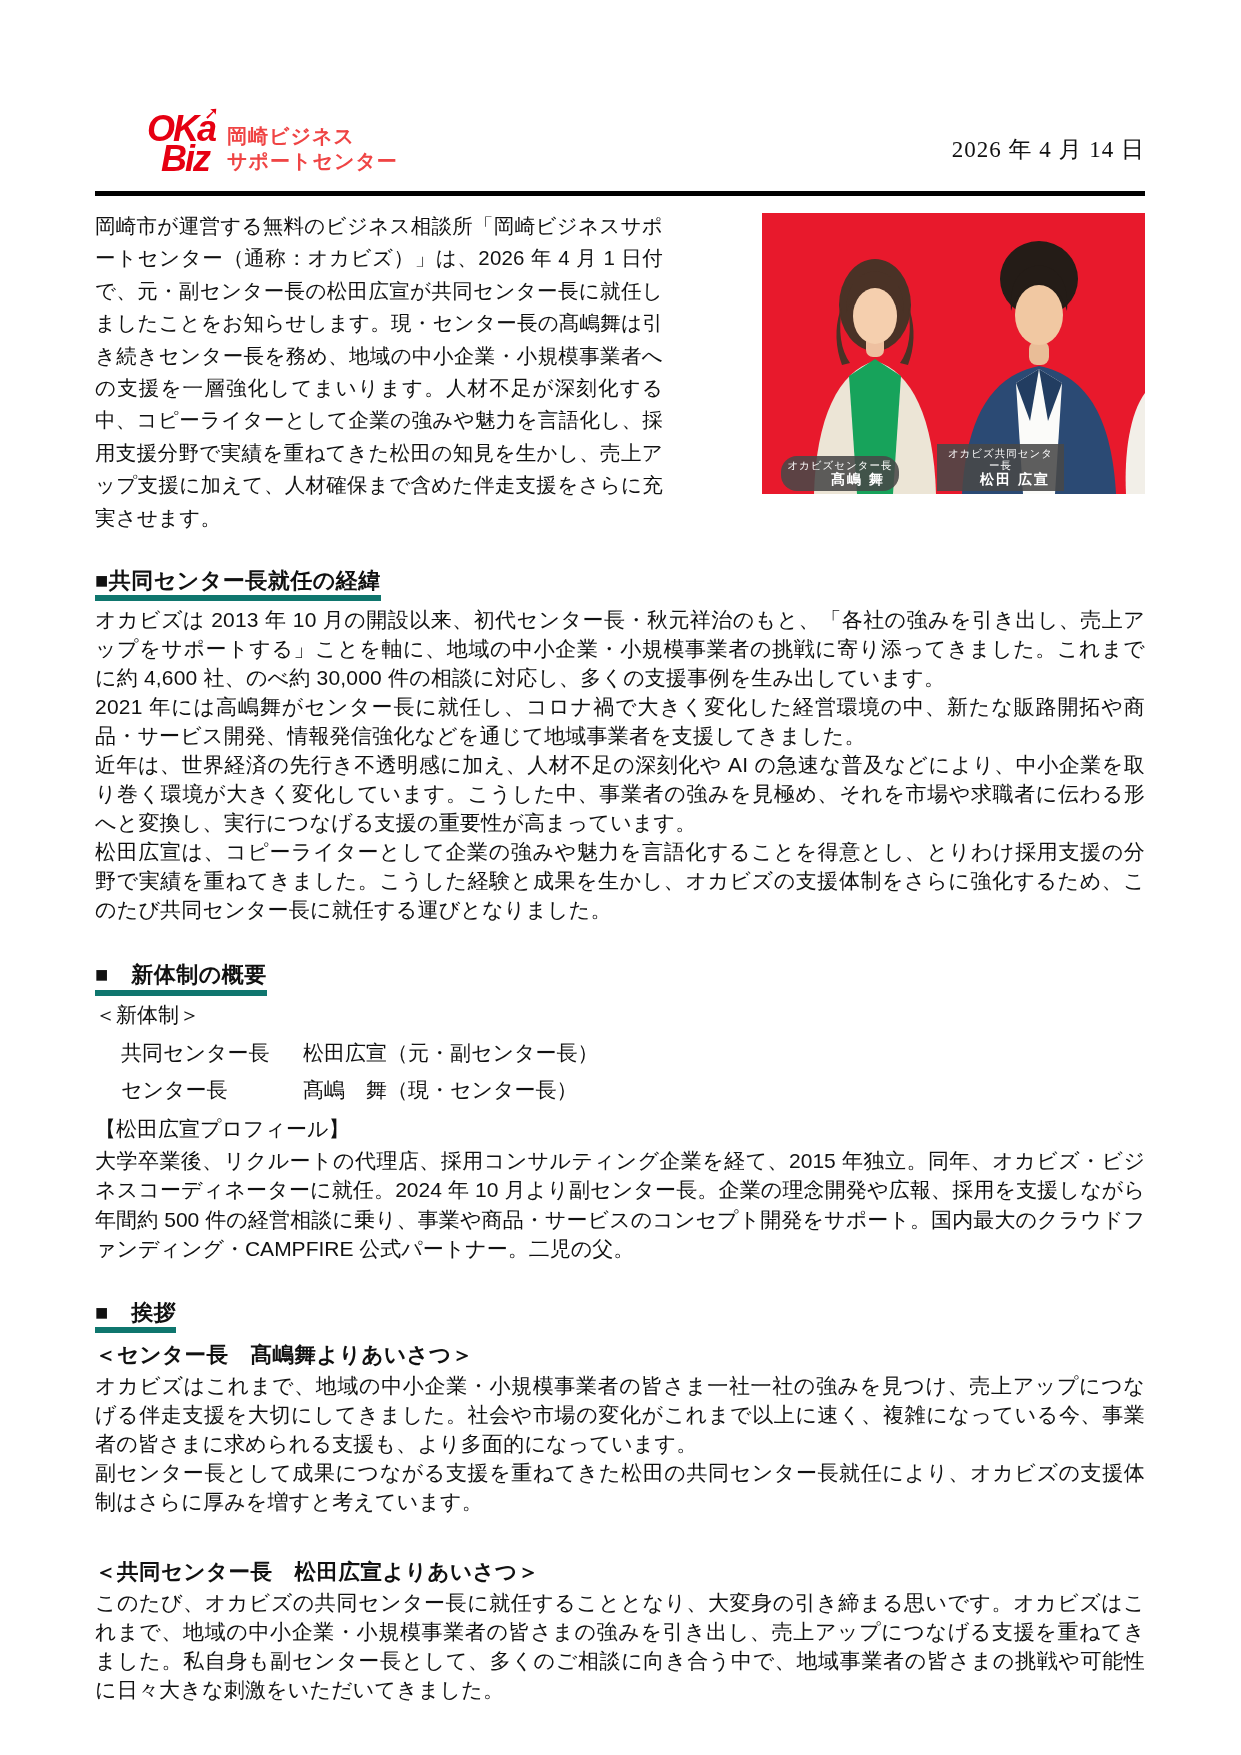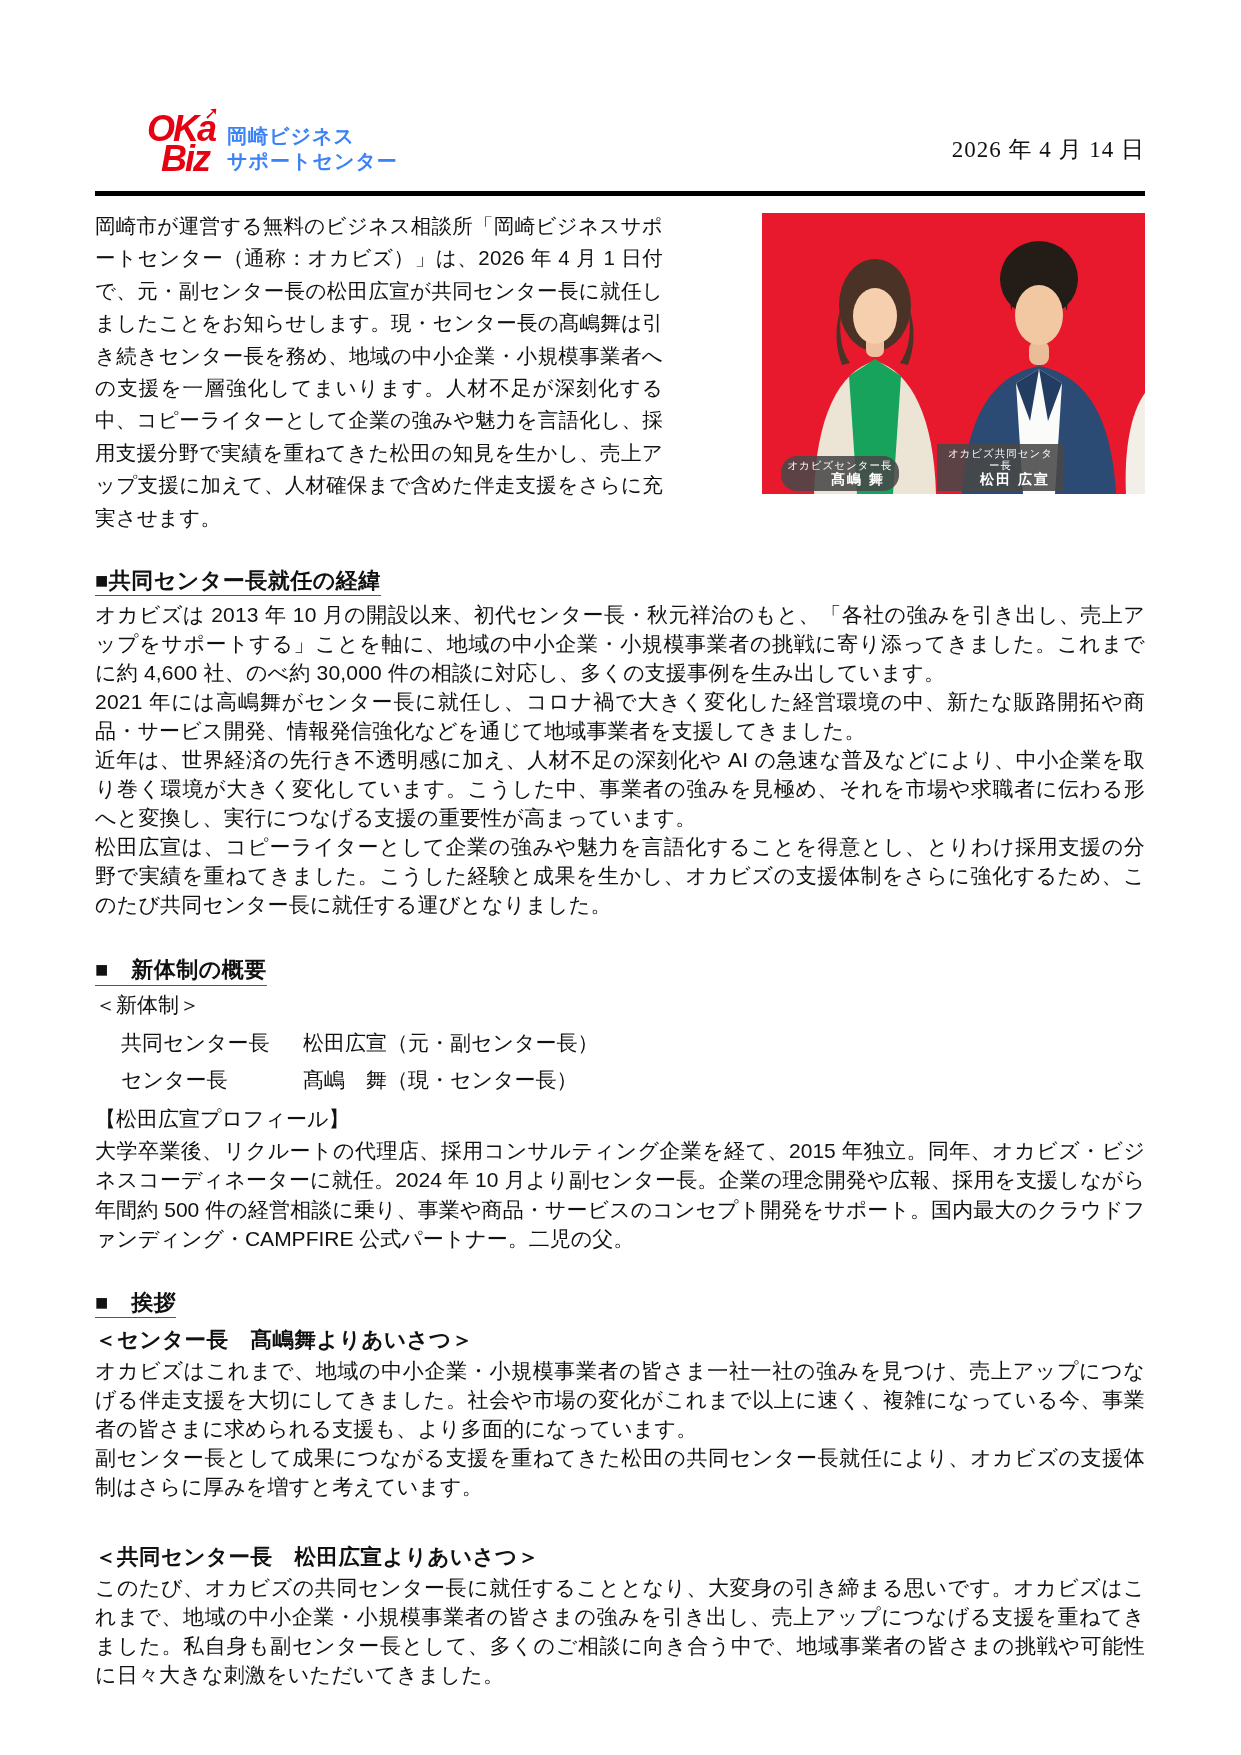--- a/index.html
+++ b/index.html
@@ -11,42 +11,42 @@
   }
   .page { width:1241px; height:1259px; padding:64px 96px 12px 95px; position:relative;margin-top:44px; }
 
   
   .header-row { display:flex; justify-content:space-between; align-items:flex-start; height:74px; }
   .logo { display:flex; align-items:flex-start; gap:12px; margin-left:52px; margin-top:6px; }
   .logo-mark { color:#e60012; font-style:italic; font-weight:bold; line-height:0.82; position:relative; }
   .logo-oka { font-size:36px; letter-spacing:-2px; display:block; }
   .logo-biz { font-size:36px; letter-spacing:-2px; display:block; margin-left:14px; }
   .logo-arrow { position:absolute; top:-8px; right:-4px; font-size:18px; font-style:normal; }
-  .logo-jp { color:#3b82f6; font-weight:bold; font-size:20px; line-height:1.25; margin-top:10px; letter-spacing:1px; }
+  .logo-jp { color:#ef4444; font-weight:bold; font-size:20px; line-height:1.25; margin-top:10px; letter-spacing:1px; }
   .date { font-family:"Liberation Serif","DejaVu Serif",serif; font-size:23px; margin-top:26px; letter-spacing:1px; }
 
   
   .kicker { text-align:center; font-family:"Liberation Serif","DejaVu Serif",serif; font-size:30px; margin-top:4px; letter-spacing:2px; }
   .headline { text-align:center; font-family:"Liberation Serif","DejaVu Serif",serif; font-size:43px; font-weight:700; letter-spacing:2px; margin-top:2px; line-height:1.25; }
   .title-rule { border:none; border-top:5px solid #000; margin-top:9px; }
 
   
   .lead-row { display:flex; margin-top:14px; }
   .lead { width:568px; font-size:20.5px; line-height:32.4px; text-align:justify; letter-spacing:0.2px; }
   .photo { width:383px; height:281px; position:relative; background:#e8192c; overflow:hidden; flex:none; margin-left:auto; margin-top:3px; }
   .photo svg { display:block; }
   .photo-label { position:absolute; bottom:3px; background:rgba(72,72,72,0.88); color:#fff; padding:3px 6px 4px; line-height:1.15; }
   .photo-label.left  { left:19px;  width:118px;border-radius:16px; }
   .photo-label.right { left:175px; width:127px; }
   .label-title { font-size:10.5px; text-align:center; letter-spacing:1px; }
   .label-name  { font-size:14px; font-weight:bold; text-align:right; padding-right:8px; letter-spacing:2px; }
 
   
   .body-text { font-size:21px; line-height:29px; text-align:justify; letter-spacing:0.2px; }
-  .sec-heading { font-size:22px; font-weight:bold; display:inline-block; border-bottom:1px solid #0f766e; padding-bottom:1px; line-height:1.2; letter-spacing:0.5px; }
+  .sec-heading { font-size:22px; font-weight:bold; display:inline-block; border-bottom:6px solid #0f766e; padding-bottom:1px; line-height:1.2; letter-spacing:0.5px; }
   .section-keii { margin-top:34px; }
   .section-keii .body-text { margin-top:4px; }
 
   .section-taisei { margin-top:38px; }
   .sub-line { font-size:21px; line-height:38px; }
   .role-row { display:flex; font-size:21px; line-height:37px; padding-left:26px; }
   .role-title { width:182px; flex:none; }
   .profile-heading { font-size:21px; line-height:34px; margin-top:4px; }
   .profile-text { font-size:21px; line-height:29.5px; text-align:justify; }
 

